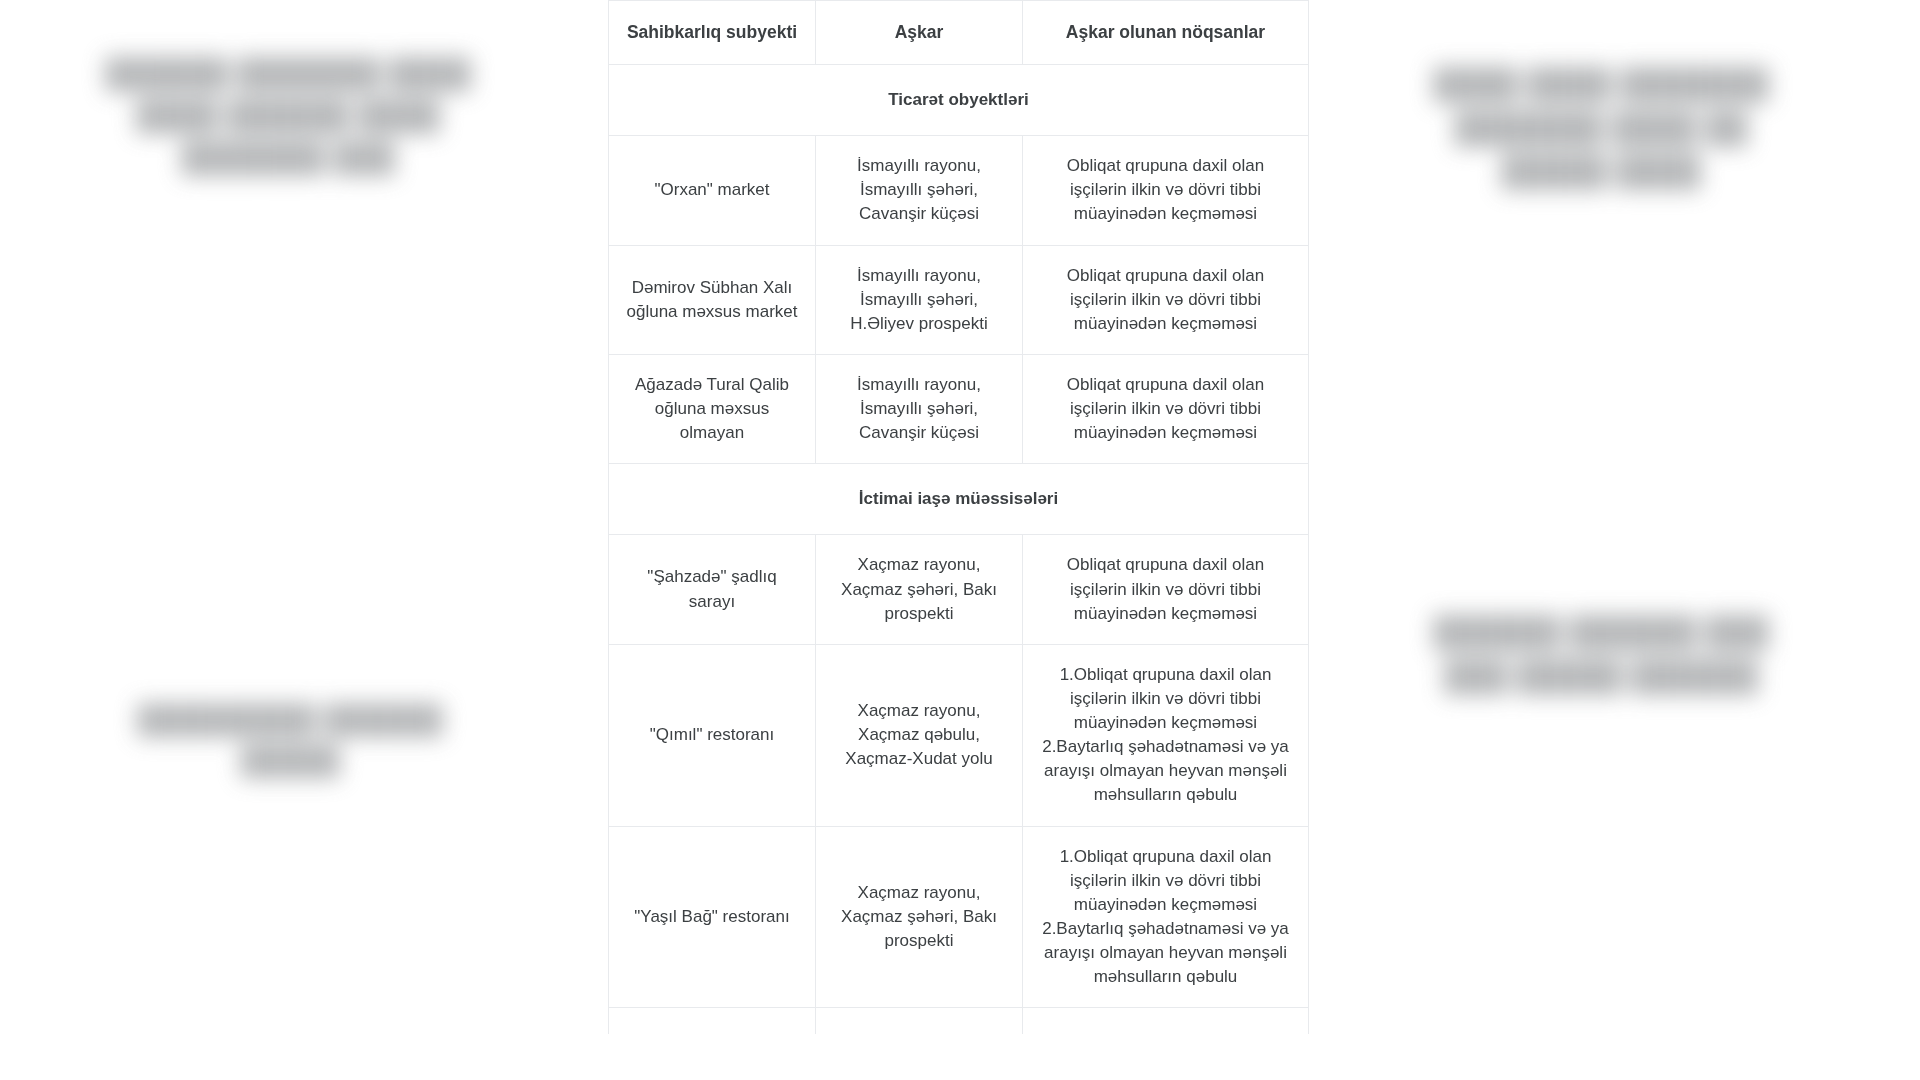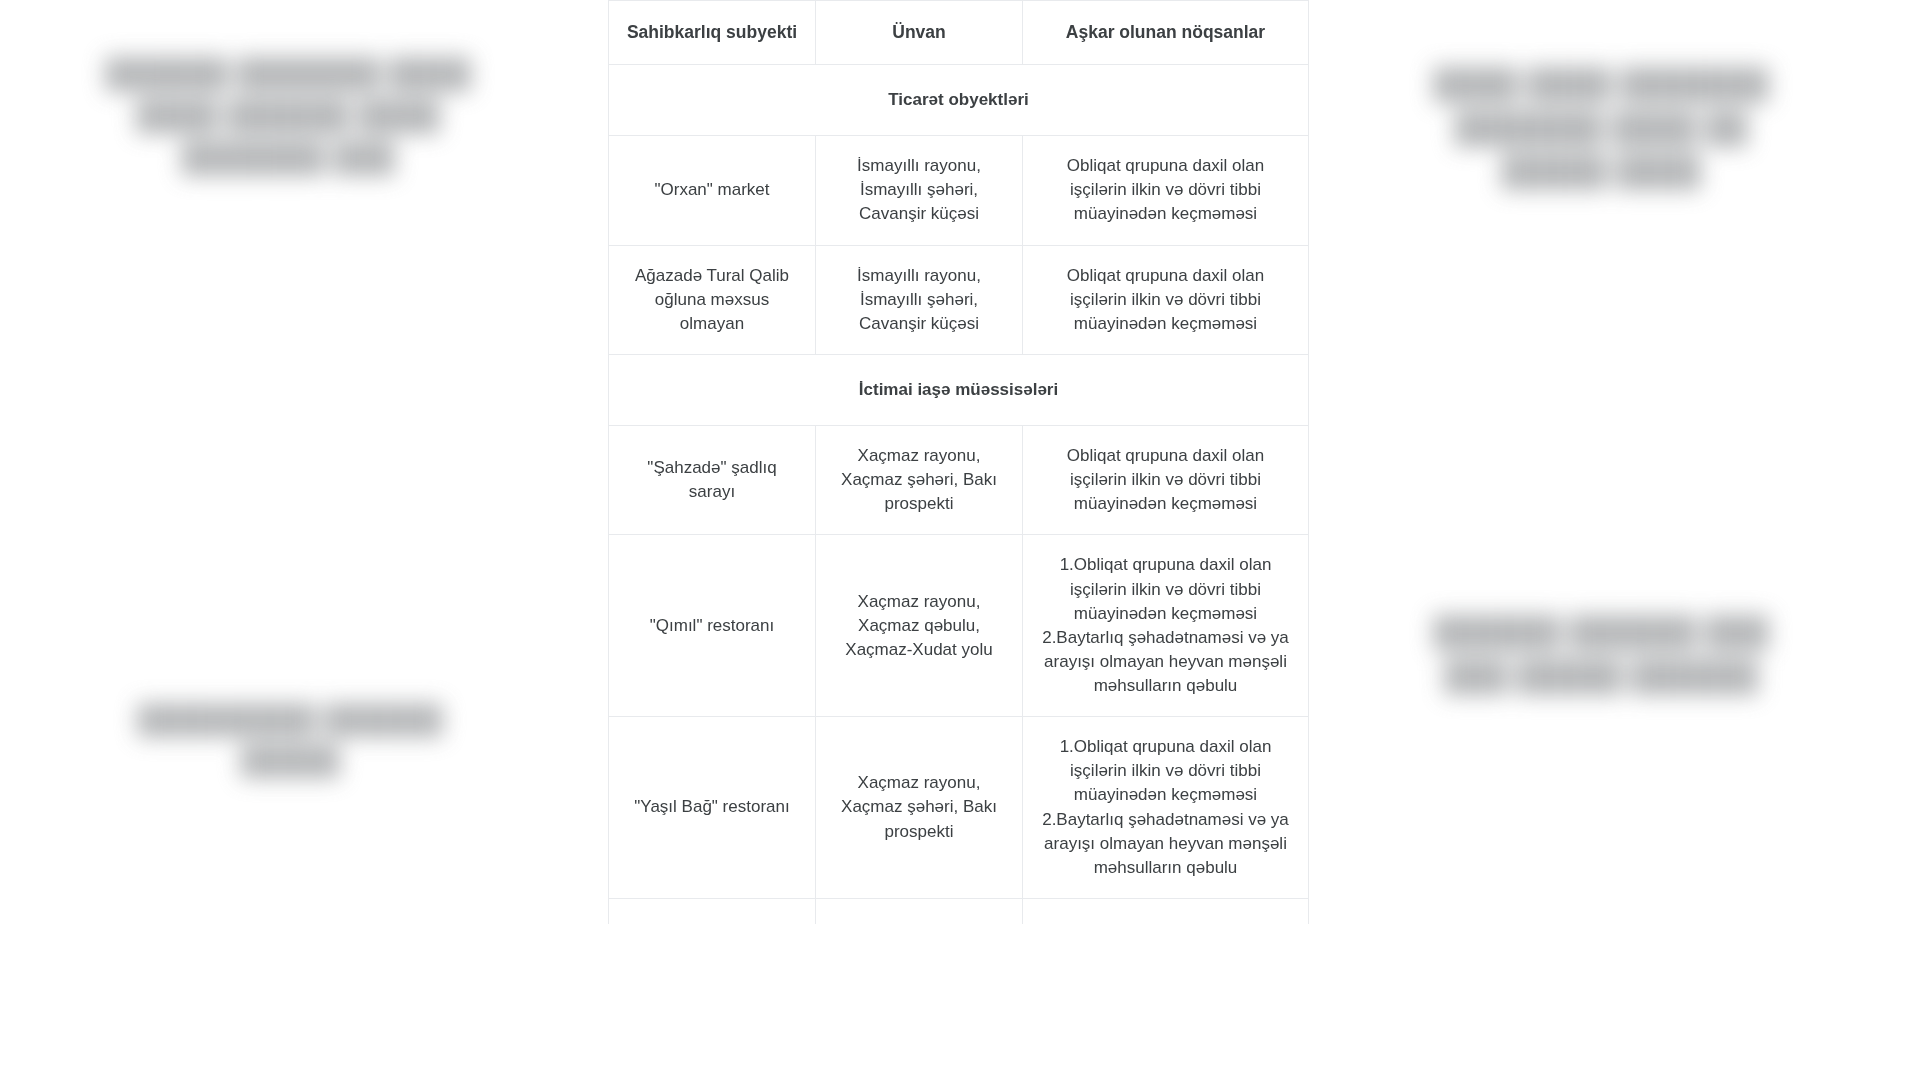--- a/index.html
+++ b/index.html
@@ -117,31 +117,38 @@
   <div class="table-wrap">
     <table class="report">
       <colgroup>
         <col class="c1">
           <col class="c2">
           <col class="c3">
       </colgroup>
       <thead>
         <tr>
           <th>Sahibkarlıq subyekti</th>
-          <th>Ünvan</th>
+          <th>Aşkar</th>
           <th>Aşkar olunan nöqsanlar</th>
         </tr>
       </thead>
       <tbody id="table-body">
           <tr class="section-row">
             <td colspan="3">Ticarət obyektləri</td>
           </tr>
           <tr>
             <td>"Orxan" market</td>
             <td>İsmayıllı rayonu, İsmayıllı şəhəri, Cavanşir küçəsi</td>
+            <td class="cell-multi">
+              <span class="defect-line">Obliqat qrupuna daxil olan işçilərin ilkin və dövri tibbi müayinədən keçməməsi</span>
+            </td>
+          </tr>
+          <tr>
+            <td>Dəmirov Sübhan Xalı oğluna məxsus market</td>
+            <td>İsmayıllı rayonu, İsmayıllı şəhəri, H.Əliyev prospekti</td>
             <td class="cell-multi">
               <span class="defect-line">Obliqat qrupuna daxil olan işçilərin ilkin və dövri tibbi müayinədən keçməməsi</span>
             </td>
           </tr>
           <tr>
             <td>Ağazadə Tural Qalib oğluna məxsus olmayan</td>
             <td>İsmayıllı rayonu, İsmayıllı şəhəri, Cavanşir küçəsi</td>
             <td class="cell-multi">
               <span class="defect-line">Obliqat qrupuna daxil olan işçilərin ilkin və dövri tibbi müayinədən keçməməsi</span>
             </td>

